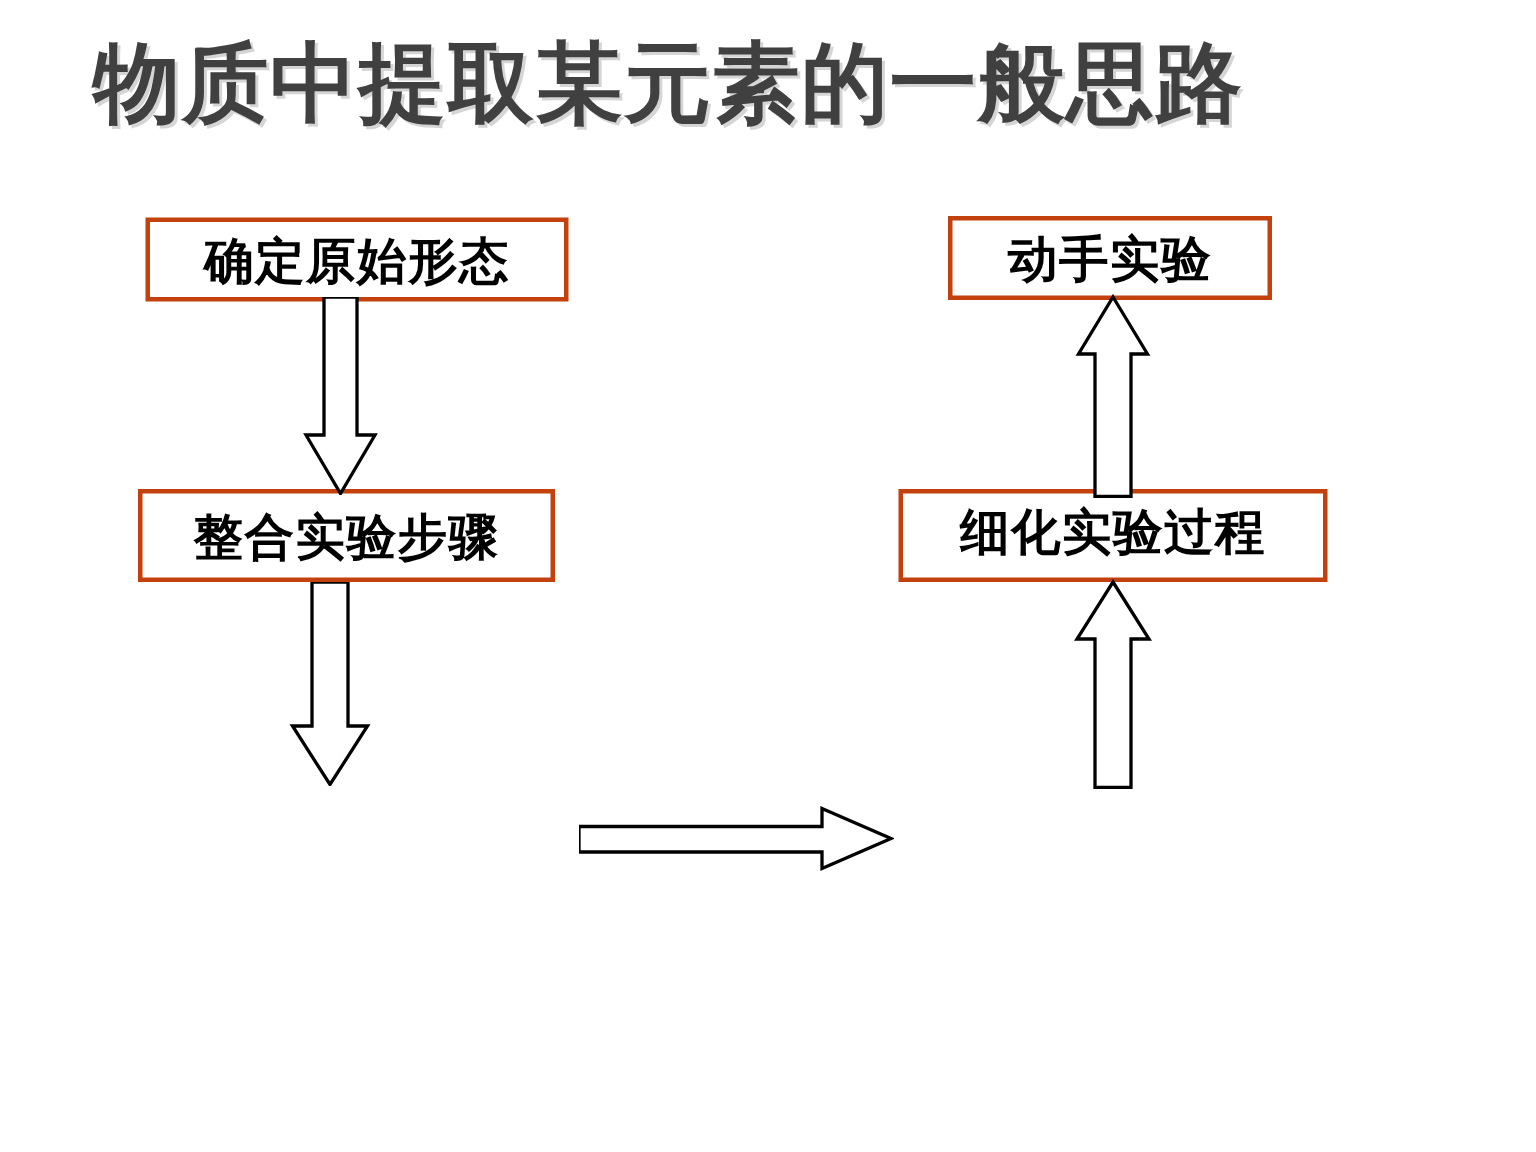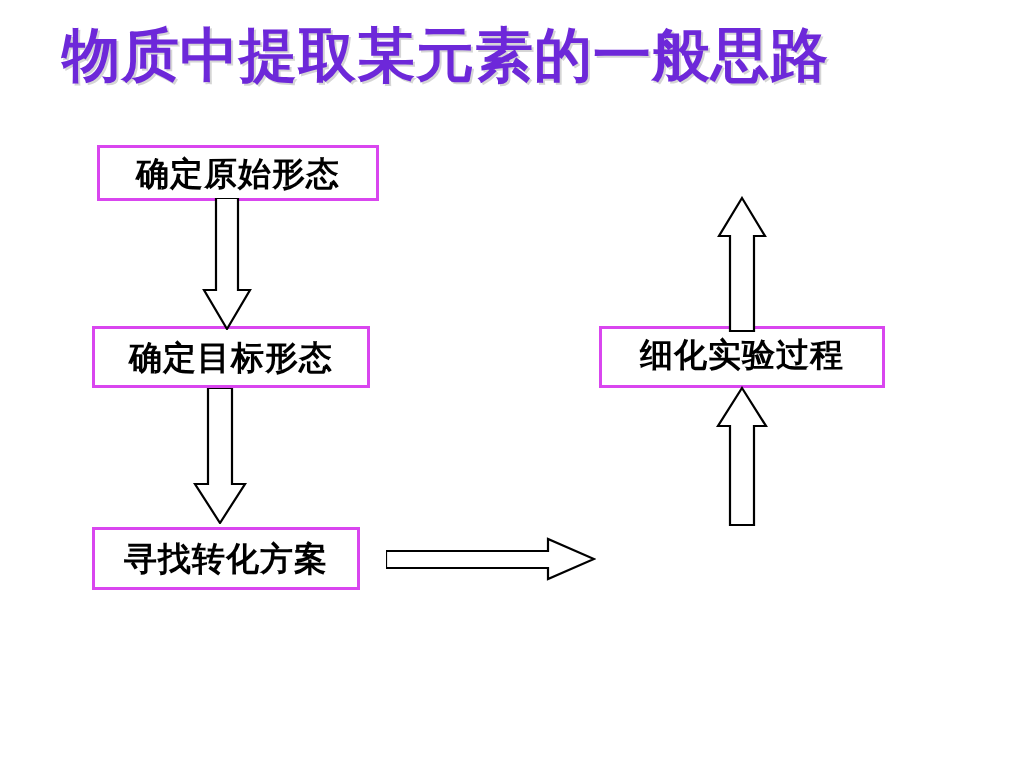--- a/index.html
+++ b/index.html
@@ -28,30 +28,30 @@
   #slide-title {
     position: absolute;
     left: 62px;
     top: 22px;
     width: 800px;
     height: 70px;
     line-height: 66px;
     font-size: 58px;
     font-weight: bold;
     letter-spacing: 1px;
-    color: #6d28d9;
+    color: #404040;
     white-space: nowrap;
     text-shadow: 2px 2px 0 rgba(150,150,150,0.40);
   }
 
   
   .flow-box {
     position: absolute;
     box-sizing: border-box;
-    border: 3px solid #d946ef;
+    border: 3px solid #c2410c;
     background: #ffffff;
     display: flex;
     align-items: center;
     justify-content: center;
   }
   .flow-box .box-label {
     font-size: 33px;
     font-weight: bold;
     color: #000000;
     line-height: 1;
@@ -86,27 +86,27 @@
 
 <div id="slide">
 
   <div id="slide-title">物质中提取某元素的一般思路</div>
 
   <div class="flow-box" id="box-origin-form">
     <span class="box-label">确定原始形态</span>
   </div>
 
   <div class="flow-box" id="box-target-form">
-    <span class="box-label">确定目标形态</span>
+    <span class="box-label">整合实验步骤</span>
   </div>
 
-  <div class="flow-box" id="box-conversion">
-    <span class="box-label">寻找转化方案</span>
+
+  <div class="flow-box" id="box-experiment">
+    <span class="box-label">动手实验</span>
   </div>
-
 
   <div class="flow-box" id="box-refine">
     <span class="box-label">细化实验过程</span>
   </div>
 
 
   <div class="block-arrow" id="arrow-origin-to-target">
     <svg viewBox="0 0 70 132" width="70" height="132">
       <polygon points="26,0 48,0 48,92 60,92 37,131 14,92 26,92" fill="#FFFFFF" stroke="#000000" stroke-width="2.2" stroke-linejoin="miter"></polygon>
     </svg>

